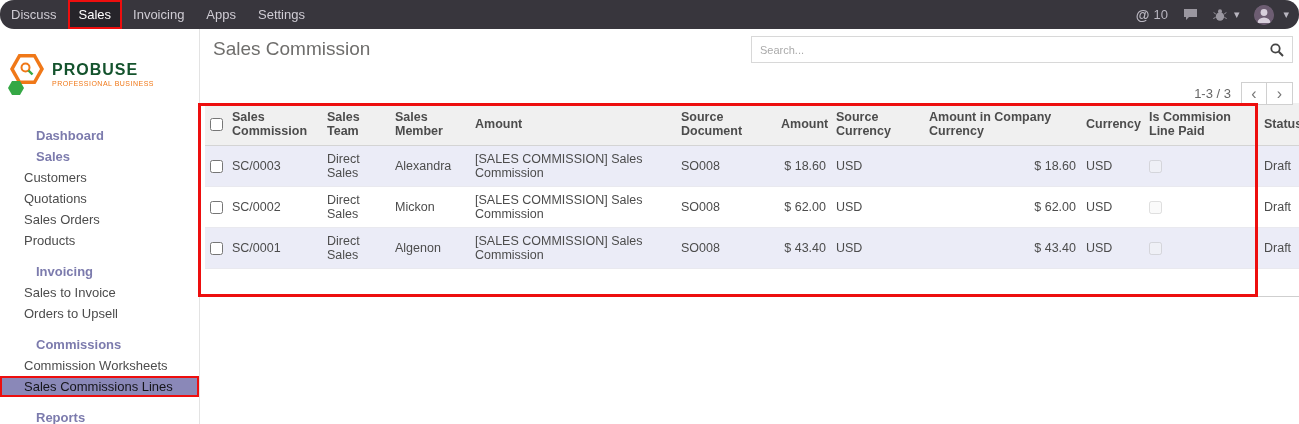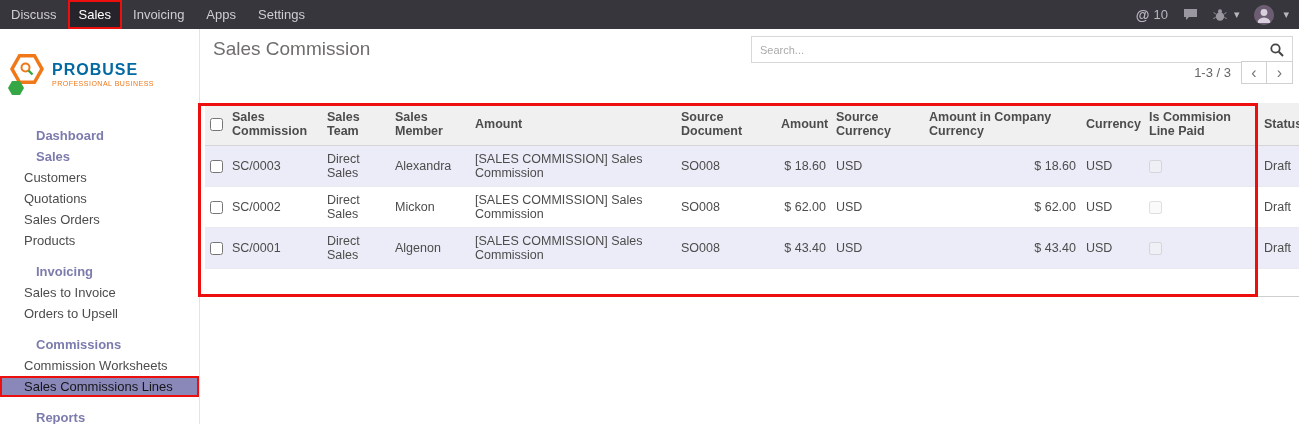--- a/index.html
+++ b/index.html
@@ -6,21 +6,21 @@
   html, body {
     width: 1299px; height: 424px;
     font-family: "Liberation Sans", sans-serif;
     background: #fff; overflow: hidden;
   }
 
   
   .topbar {
     height: 29px; background: #38363d; color: #cfccd4;
     display: flex; align-items: stretch; font-size: 13px;
-    position: relative; z-index: 10;
+    position: relative; z-index: 10; border-radius: 14px;
   }
   .menu-item { padding: 0 11px; line-height: 29px; cursor: pointer; white-space: nowrap; }
   .menu-item.active { background: #26242a; color: #fff; }
   .ann-outline { outline: 2px solid #ed0e0e; outline-offset: -2px; }
   .topbar-right { margin-left: auto; display: flex; align-items: center; gap: 15px; padding-right: 10px; }
   .tb-group { display: flex; align-items: center; gap: 4px; cursor: pointer; color: #b9b6c0; }
   .at-glyph { font-size: 14px; font-weight: bold; }
   .caret { font-size: 11px; color: #b9b6c0; margin-left: 3px; }
   .avatar-wrap { width: 20px; height: 20px; border-radius: 50%; overflow: hidden; display: inline-block; background: #6d5d72; }
   .user-menu { display: flex; align-items: center; gap: 6px; cursor: pointer; color: #e2dfe8; }
@@ -34,42 +34,42 @@
   .logo { display: flex; align-items: center; gap: 6px; padding: 16px 6px 12px 8px; height: 86px; }
   .logo-hexes { position: relative; width: 38px; height: 44px; flex: none; }
   .hex { clip-path: polygon(25% 6%, 75% 6%, 100% 50%, 75% 94%, 25% 94%, 0 50%); }
   .hex-orange { width: 34px; height: 34px; background: #f07818; position: absolute; top: 0; left: 2px;
     display: flex; align-items: center; justify-content: center; }
   .hex-orange .hex-inner { width: 26px; height: 26px; background: #fff;
     clip-path: polygon(25% 6%, 75% 6%, 100% 50%, 75% 94%, 25% 94%, 0 50%);
     position: absolute; top: 4px; left: 4px; }
   .hex-orange svg { position: relative; z-index: 2; }
   .hex-green { width: 16px; height: 16px; background: #35a845; position: absolute; left: 0; bottom: 0; }
-  .logo-name { color: #0369a1; font-weight: bold; font-size: 16px; letter-spacing: 1px; }
+  .logo-name { color: #14532d; font-weight: bold; font-size: 16px; letter-spacing: 1px; }
   .logo-tagline { color: #f07818; font-size: 7px; letter-spacing: 0.5px; margin-top: 1px; }
 
   
   .nav { list-style: none; font-size: 13px; }
   .nav li { padding: 3px 8px; cursor: pointer; line-height: 15px; }
   .nav li.heading { color: #7c7bad; font-weight: bold; margin-left: 28px; }
   .nav li.item { color: #4c4c4c; padding-left: 24px; }
   .nav li.first { margin-top: 10px; }
   .nav li.gap { margin-top: 10px; }
   .nav li.selected { background: #8a88b8; color: #15151a; }
 
   
   .content-header { height: 74px; position: relative; }
   .page-title { position: absolute; left: 13px; top: 9px; font-size: 19px; color: #6f6e6c; }
   .search-box { position: absolute; right: 7px; top: 7px; width: 542px; height: 27px;
     border: 1px solid #d8d8d8; display: flex; align-items: center; background: #fff; }
   .search-input { flex: 1; border: none; outline: none; padding: 0 8px; font-size: 11px;
     color: #555; font-family: "Liberation Sans", sans-serif; background: transparent; }
   .search-input::placeholder { color: #aaa; }
   .search-icon { margin-right: 7px; display: flex; cursor: pointer; }
-  .pager { position: absolute; right: 7px; top: 32px; display: flex; align-items: center; gap: 10px;
+  .pager { position: absolute; right: 7px; top: 53px; display: flex; align-items: center; gap: 10px;
     font-size: 13px; color: #666; }
   .pager-btns { display: flex; }
   .pager-btn { width: 26px; height: 23px; border: 1px solid #d0d0d0; background: #fff; color: #777;
     font-size: 16px; line-height: 20px; text-align: center; cursor: pointer; }
   .pager-btn + .pager-btn { border-left: none; }
 
   
   table { border-collapse: collapse; width: 1095px; margin-left: 5px;
     font-size: 12.5px; color: #4c4c4c; table-layout: fixed; }
   thead th { background: #f0f0f0; font-weight: bold; text-align: left;

